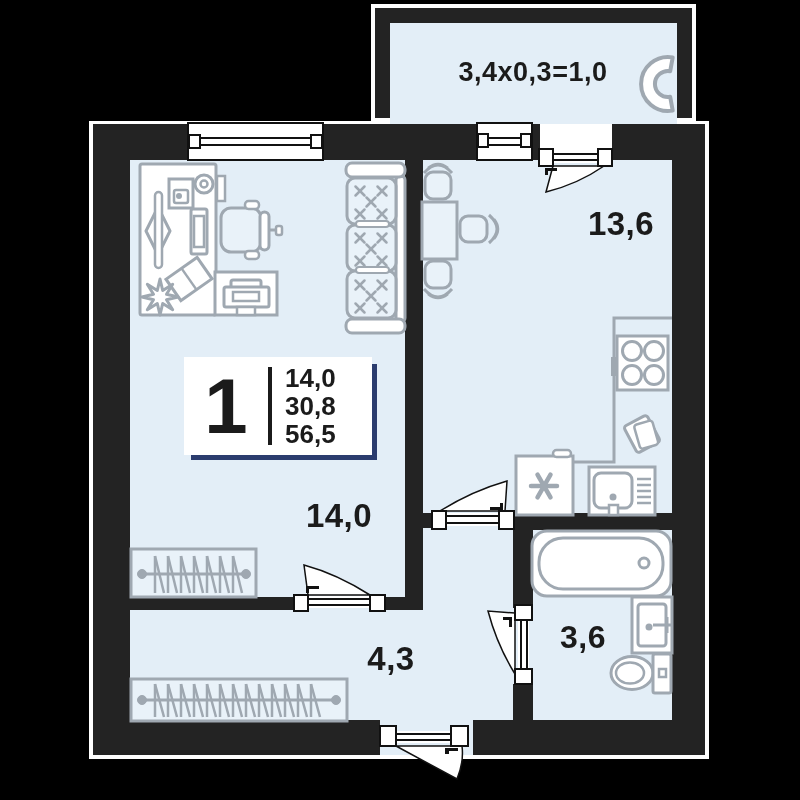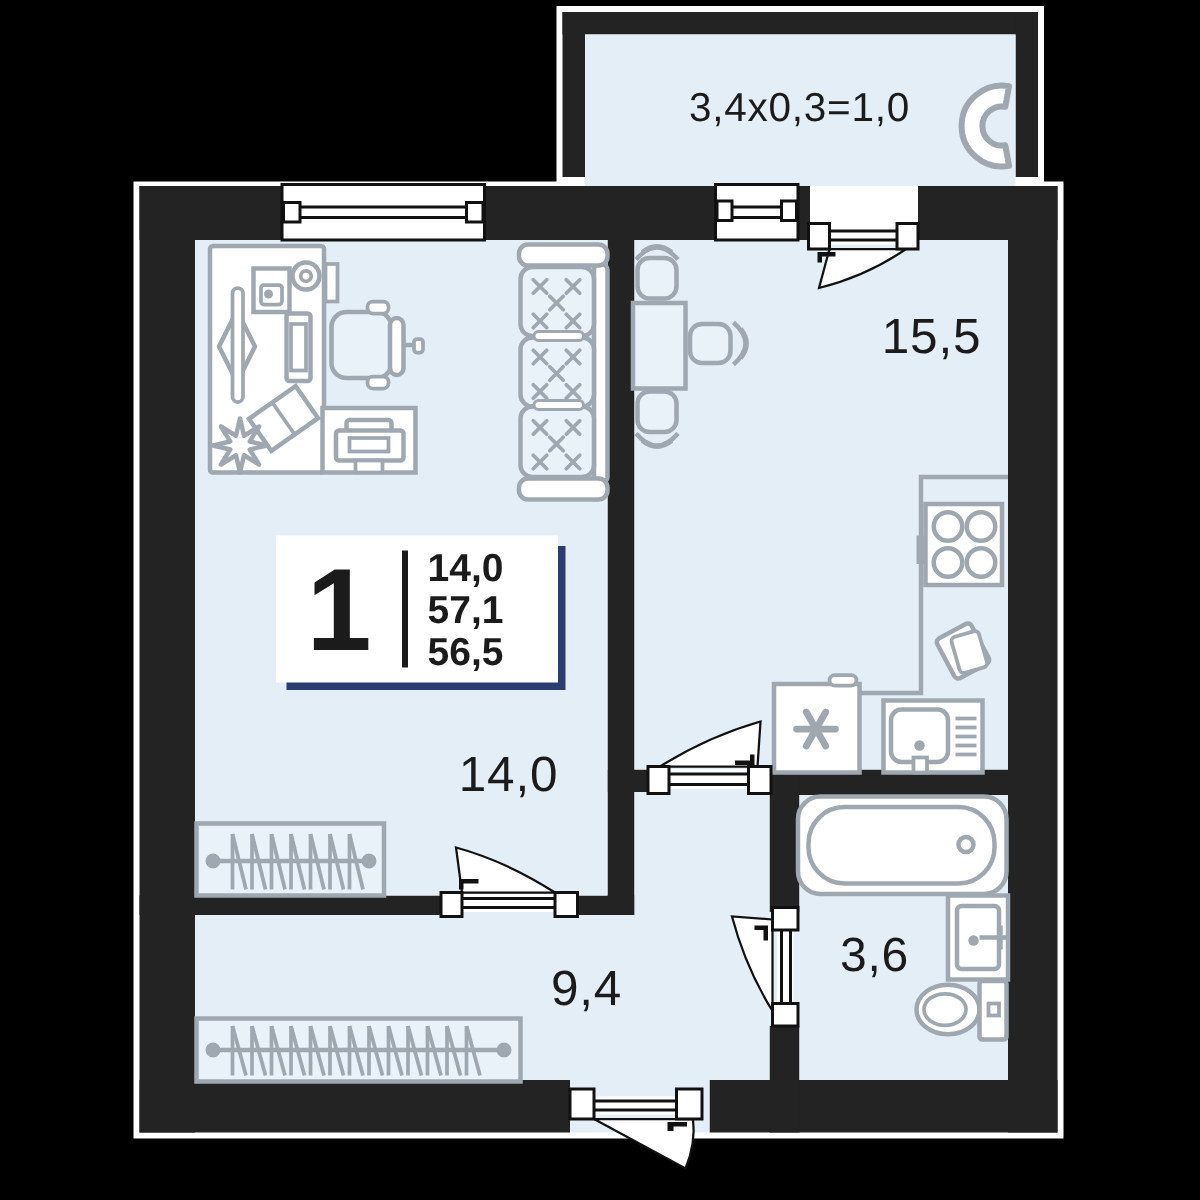--- a/index.html
+++ b/index.html
@@ -4,21 +4,21 @@
 <style>
   :root{
     --background:#000000; --walls:#232323; --room-fill:#e3eef7;
     --furniture:#9fa8b1; --text:#1b1b1b; --card-shadow:#2b3c6e; --door-stroke:#111111;
   }
   *{margin:0;padding:0;box-sizing:border-box;}
   html,body{background:var(--background);}
   .stage{position:relative;width:800px;height:800px;overflow:hidden;
          font-family:"Liberation Sans",sans-serif;background:var(--background);}
   .stage svg{position:absolute;left:0;top:0;}
-  .room-label{position:absolute;transform:translate(-50%,-50%);font-weight:400;
+  .room-label{position:absolute;transform:translate(-50%,-50%);font-weight:700;
               color:var(--text);letter-spacing:.5px;white-space:nowrap;}
   .info-card{position:absolute;left:184px;top:357px;width:188px;height:98px;background:#fff;
              box-shadow:6px 6px 0 -1px var(--card-shadow);display:flex;align-items:center;}
   .rooms-count{width:84px;text-align:center;font-size:78px;font-weight:700;color:var(--text);
                line-height:90px;}
   .card-divider{width:4px;height:78px;background:var(--text);}
   .card-areas{padding-left:13px;font-size:26px;font-weight:700;color:var(--text);line-height:28px;}
 </style>
 </head>
 <body>
@@ -315,27 +315,27 @@
     <rect x="396" y="731" width="55" height="12" fill="#fff" stroke="none"></rect>
     <line x1="394" y1="734" x2="453" y2="734" stroke-width="2"></line>
     <line x1="394" y1="740" x2="453" y2="740" stroke-width="2"></line>
     <rect x="380" y="726" width="16" height="20" fill="#fff" stroke-width="2"></rect>
     <rect x="451" y="726" width="17" height="20" fill="#fff" stroke-width="2"></rect>
     <path d="M445,748 h13 v3 h-9 v3 h-4 z" fill="var(--door-stroke)" stroke="none"></path>
   </g>
 </svg>
 
 <div class="room-label" style="left:533px;top:72px;font-size:27px">3,4x0,3=1,0</div>
-<div class="room-label" style="left:621px;top:224px;font-size:33px">15,5</div>
+<div class="room-label" style="left:621px;top:224px;font-size:33px">13,6</div>
 <div class="room-label" style="left:339px;top:516px;font-size:33px">14,0</div>
-<div class="room-label" style="left:391px;top:659px;font-size:33px">9,4</div>
+<div class="room-label" style="left:391px;top:659px;font-size:33px">4,3</div>
 <div class="room-label" style="left:583px;top:637px;font-size:32px">3,6</div>
 
 <div class="info-card">
   <div class="rooms-count">1</div>
   <div class="card-divider"></div>
   <div class="card-areas">
     <div>14,0</div>
-    <div>57,1</div>
+    <div>30,8</div>
     <div>56,5</div>
   </div>
 </div>
 </div>
 
 </body></html>

